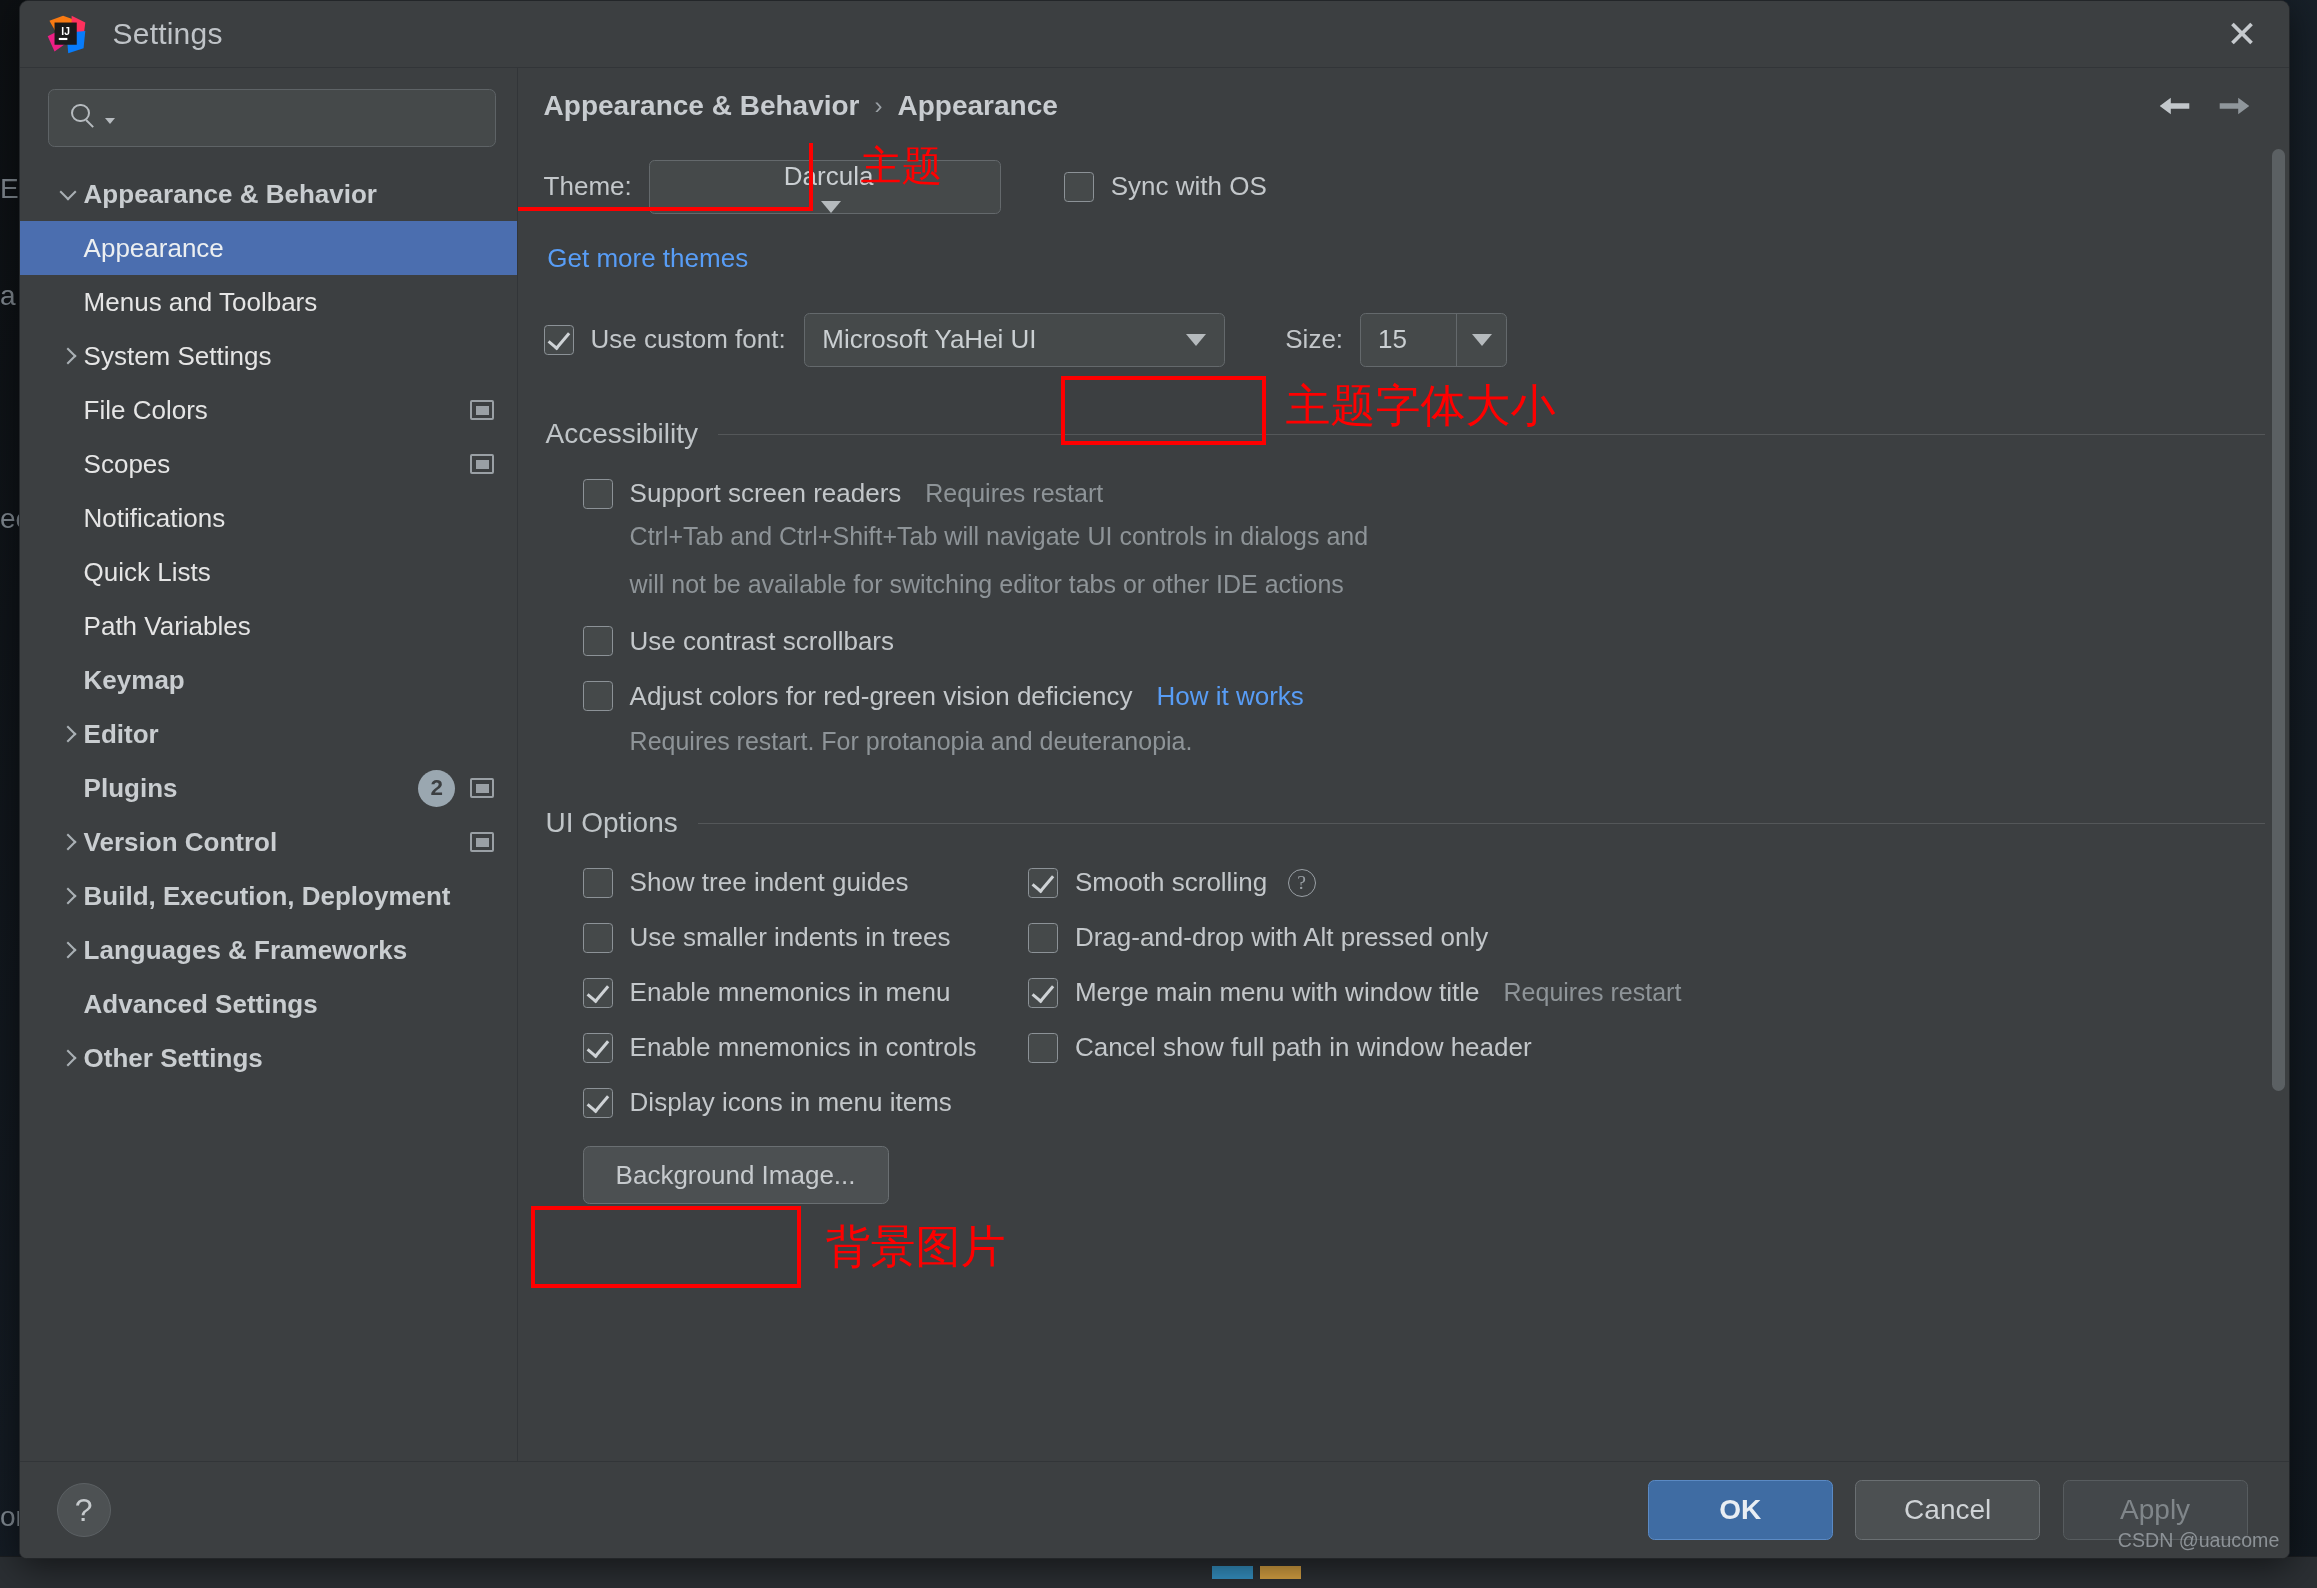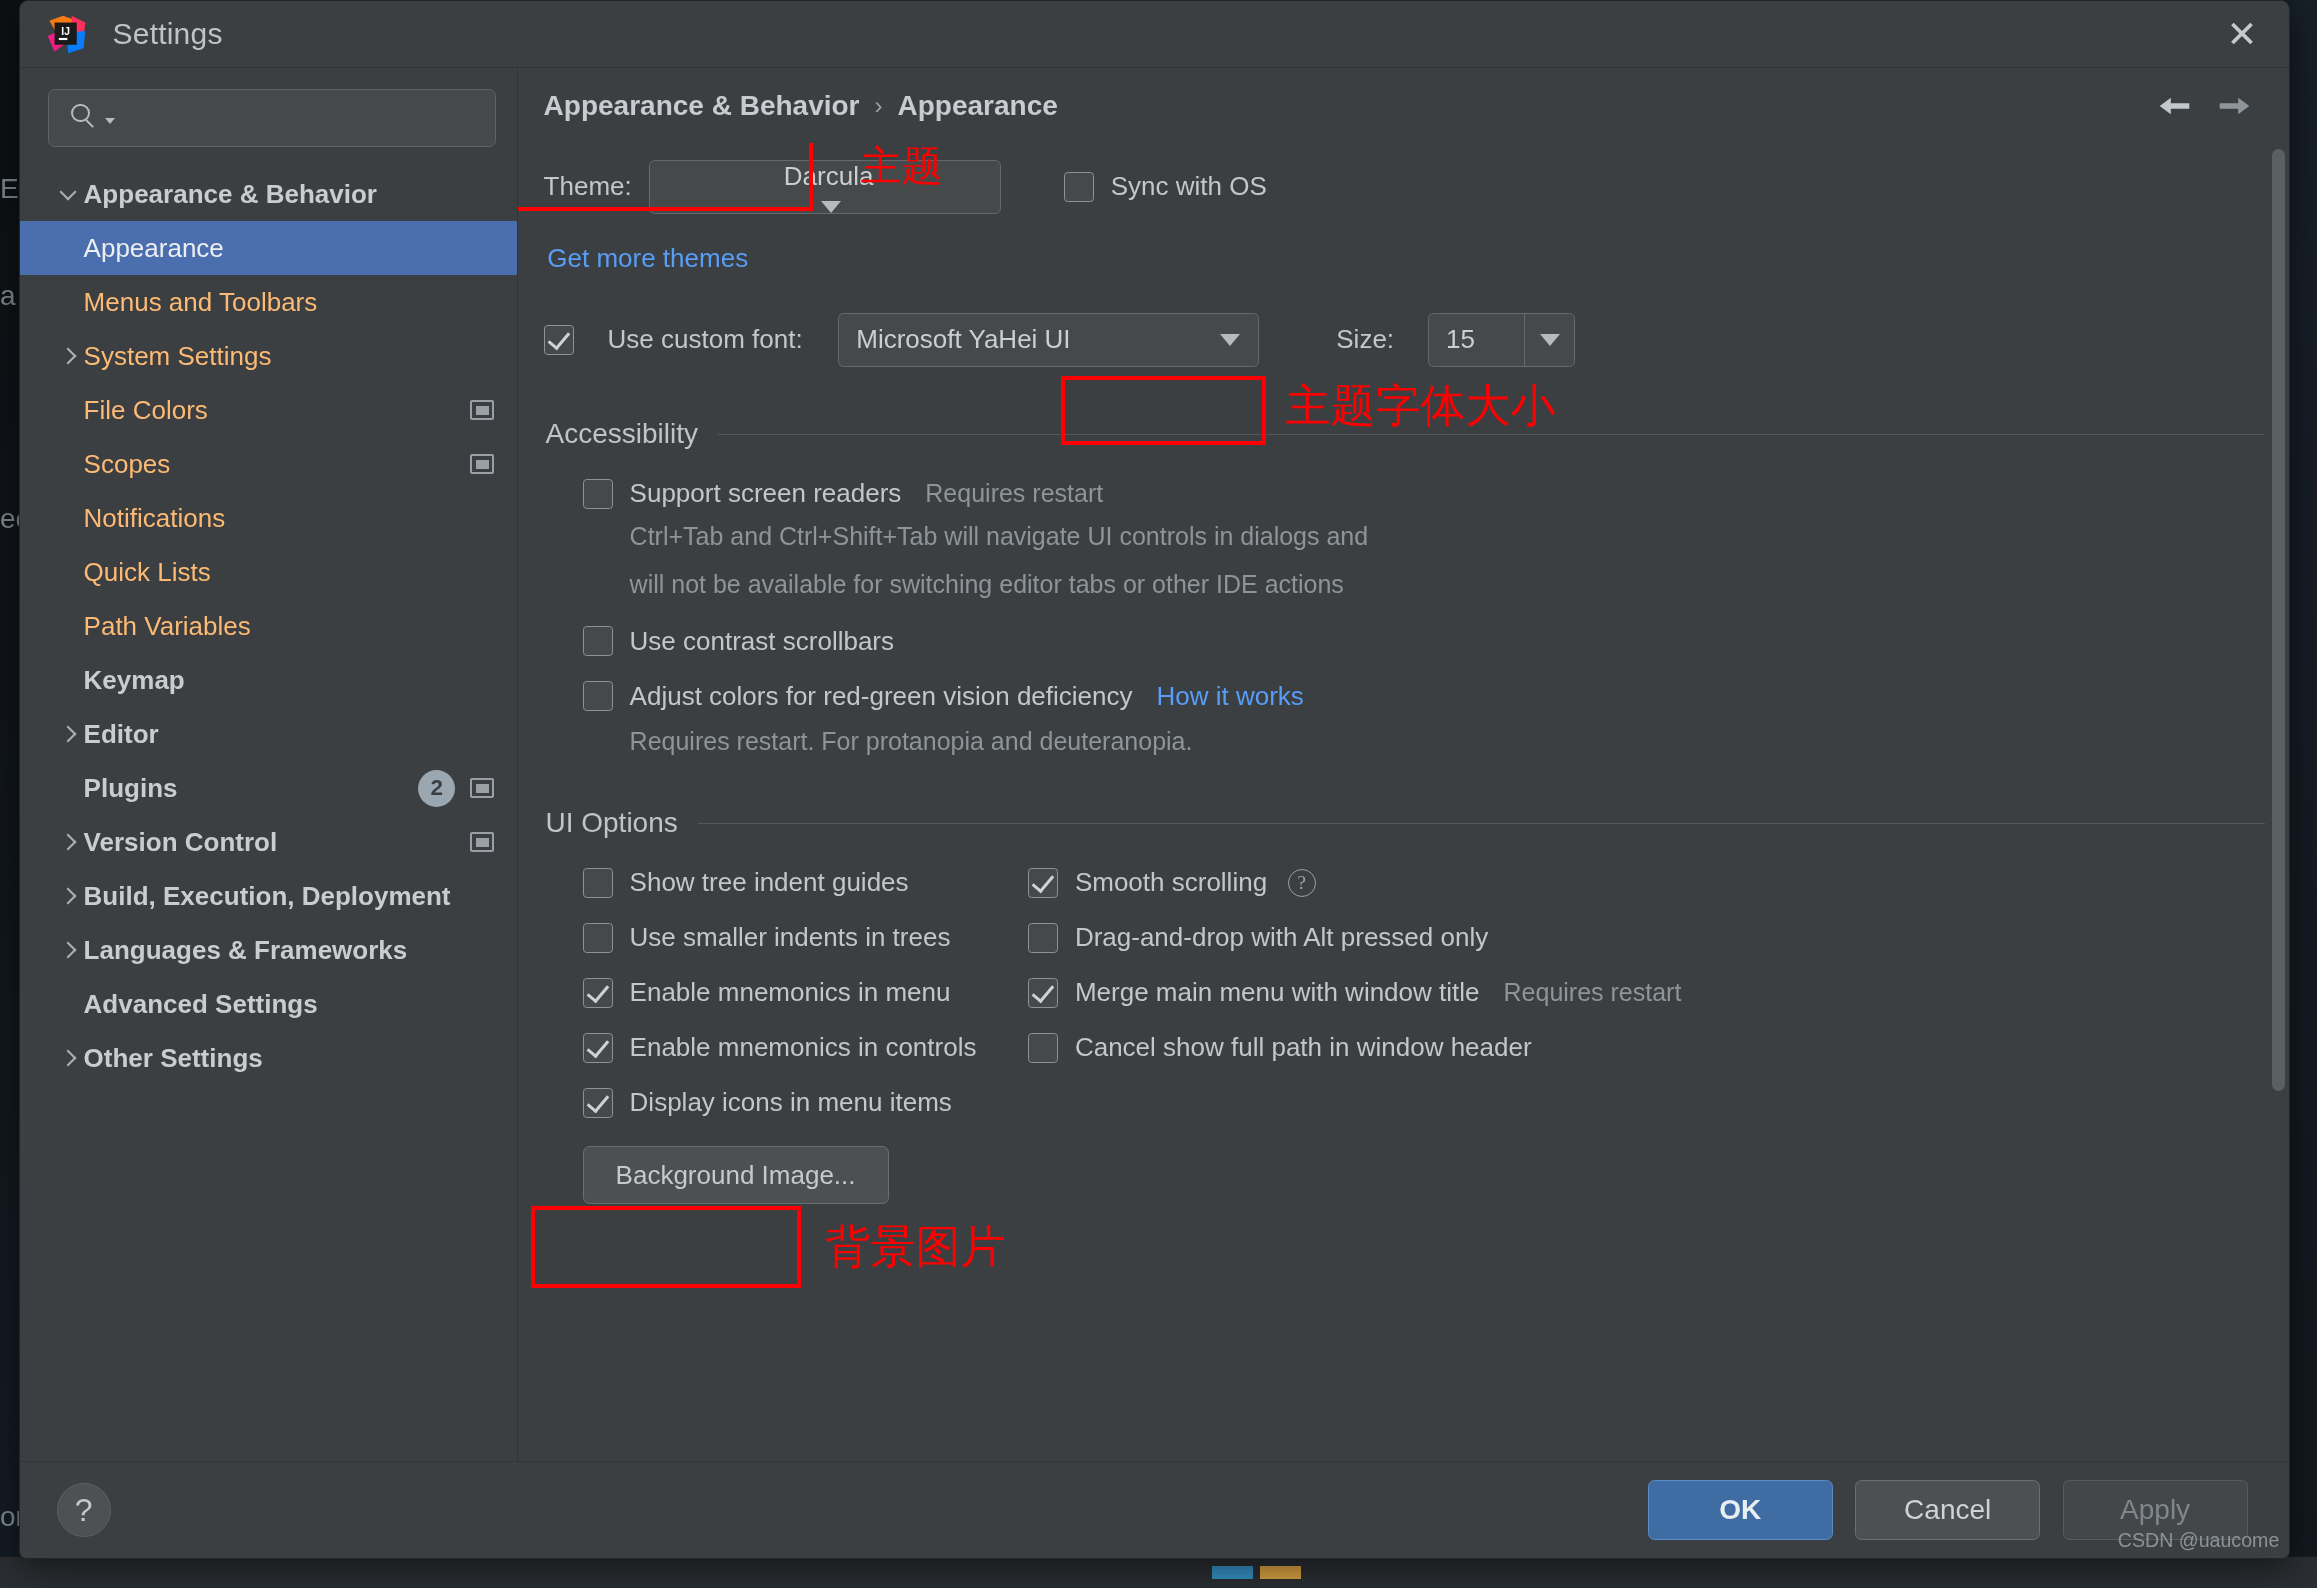--- a/index.html
+++ b/index.html
@@ -145,21 +145,21 @@
     display: flex; align-items: center; justify-content: center;
     color: #a5abb0; font-size: 0;
   }
   .chev {
     width: 12px; height: 12px;
     border-right: 2.8px solid #aab0b5;
     border-bottom: 2.8px solid #aab0b5;
   }
   .chev.right { transform: rotate(-45deg); }
   .chev.down  { transform: rotate(45deg); margin-top:-4.7px; }
-  .tree-label { color: #fdba74; font-size: 26px; white-space: nowrap; }
+  .tree-label { color: #e5e5e5; font-size: 26px; white-space: nowrap; }
   .tree-label.bold { font-weight: bold; color: #c9cdd0; }
   .tree-row.selected .tree-label { color: #eceff1; }
   .tree-spacer { flex: 1; }
   .badge-count {
     width: 37px; height: 37px; border-radius: 50%;
     background: #9aa7b0; color: #3c3f41;
     font-size: 22.4px; font-weight: bold;
     display: flex; align-items: center; justify-content: center;
     margin-right: 15px;
   }
@@ -256,21 +256,21 @@
     position: absolute;
     left: 8.4px; top: 1.9px;
     width: 9.3px; height: 17.7px;
     border-right: 3.3px solid #cfd3d6;
     border-bottom: 3.3px solid #cfd3d6;
     transform: rotate(40deg);
   }
   .cbx-label { color: #c3c7ca; font-size: 26px; margin-left: 17px; white-space: nowrap; }
 
   
-  .font-row { margin-top: 32px; height: 67px; gap: 17px; }
+  .font-row { margin-top: 32px; height: 67px; }
   #font-combo { width: 421px; margin-left: 18.6px; }
   #size-combo { width: 147px; margin-left: 17px; }
   #size-combo .val { text-align: left; }
   #size-combo .sep-btn {
     width: 50px; height: 52px;
     border-left: 0.9px solid #64696c;
     display: flex; align-items: center; justify-content: center;
     margin-right: -9.3px;
   }
   #size-combo .sep-btn .tri-down { margin: 0; }

